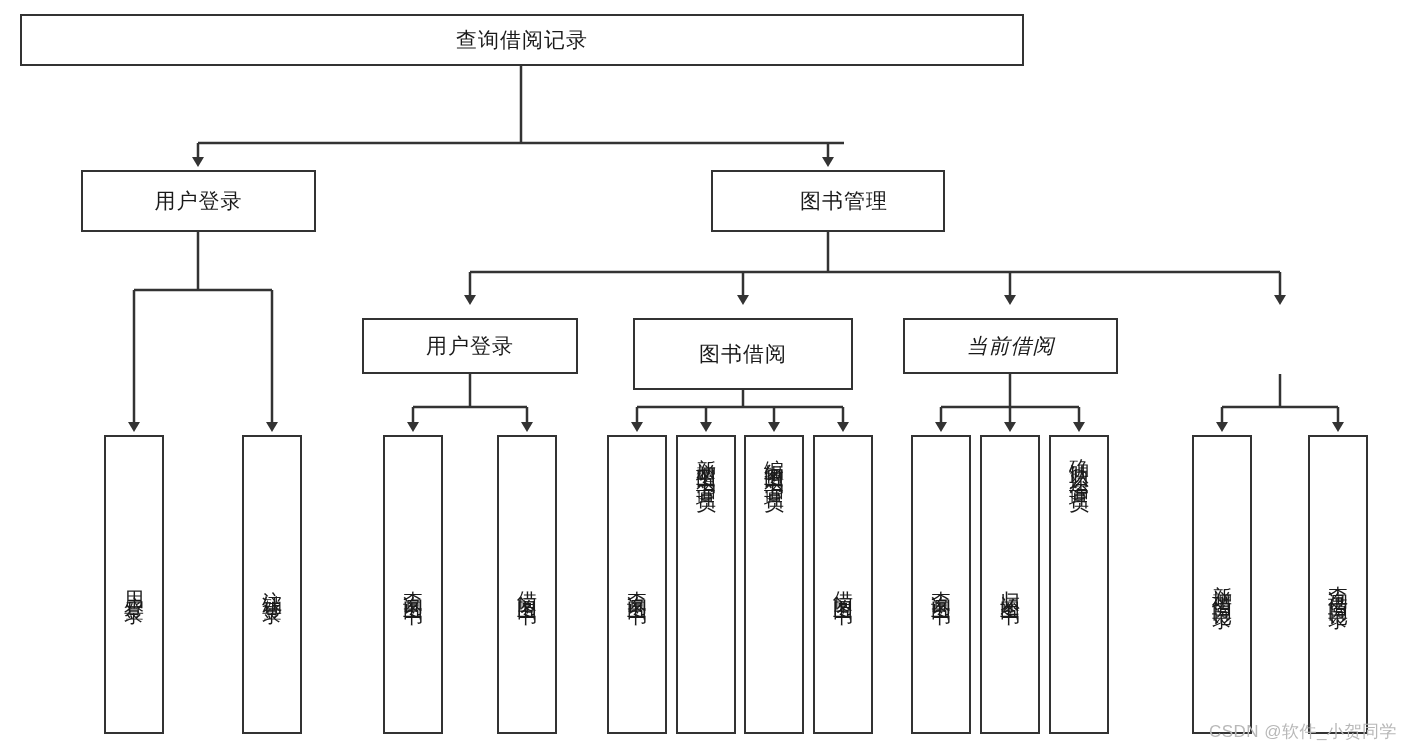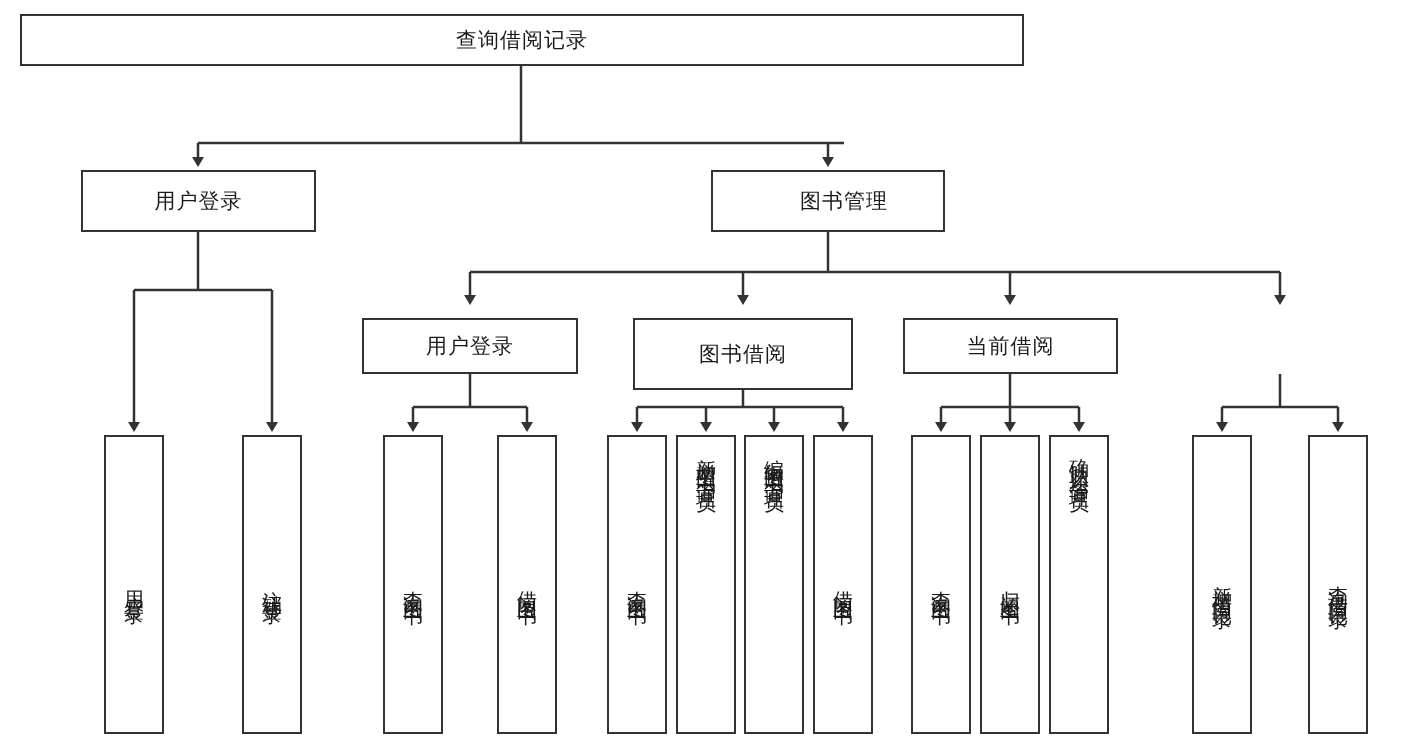--- a/index.html
+++ b/index.html
@@ -138,21 +138,21 @@
   <div class="node h" style="left:711px; top:170px; width:234px; height:62px;padding-left:32px;">
     <span class="node-label">图书管理</span>
   </div>
 
   <div class="node h" style="left:362px; top:318px; width:216px; height:56px;">
     <span class="node-label">用户登录</span>
   </div>
   <div class="node h" style="left:633px; top:318px; width:220px; height:72px;">
     <span class="node-label">图书借阅</span>
   </div>
-  <div class="node h" style="left:903px; top:318px; width:215px; height:56px;">
+  <div class="node h" style="left:903px; top:318px; width:215px; height:56px;font-style:italic;">
     <span class="node-label">当前借阅</span>
   </div>
 
   <div class="node v center" style="left:104px; top:435px; width:60px; height:299px;">
     <span class="node-label">用户登录</span>
   </div>
   <div class="node v center" style="left:242px; top:435px; width:60px; height:299px;">
     <span class="node-label">注销登录</span>
   </div>
 
@@ -186,14 +186,15 @@
     <span class="node-label">确认归还（管理员）</span>
   </div>
 
   <div class="node v center" style="left:1192px; top:435px; width:60px; height:299px;">
     <span class="node-label">新增借阅记录</span>
   </div>
   <div class="node v center" style="left:1308px; top:435px; width:60px; height:299px;">
     <span class="node-label">查询借阅记录</span>
   </div>
 
+  <div class="watermark">CSDN @软件_小贺同学</div>
 
 </div>
 
 </body></html>

